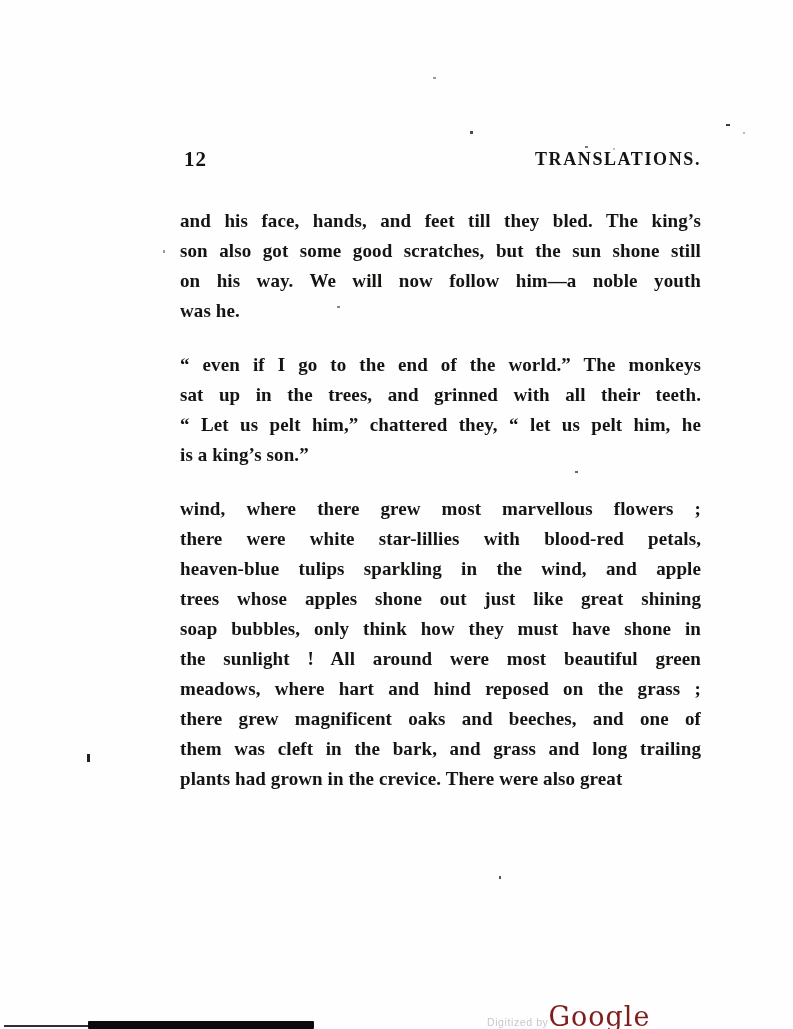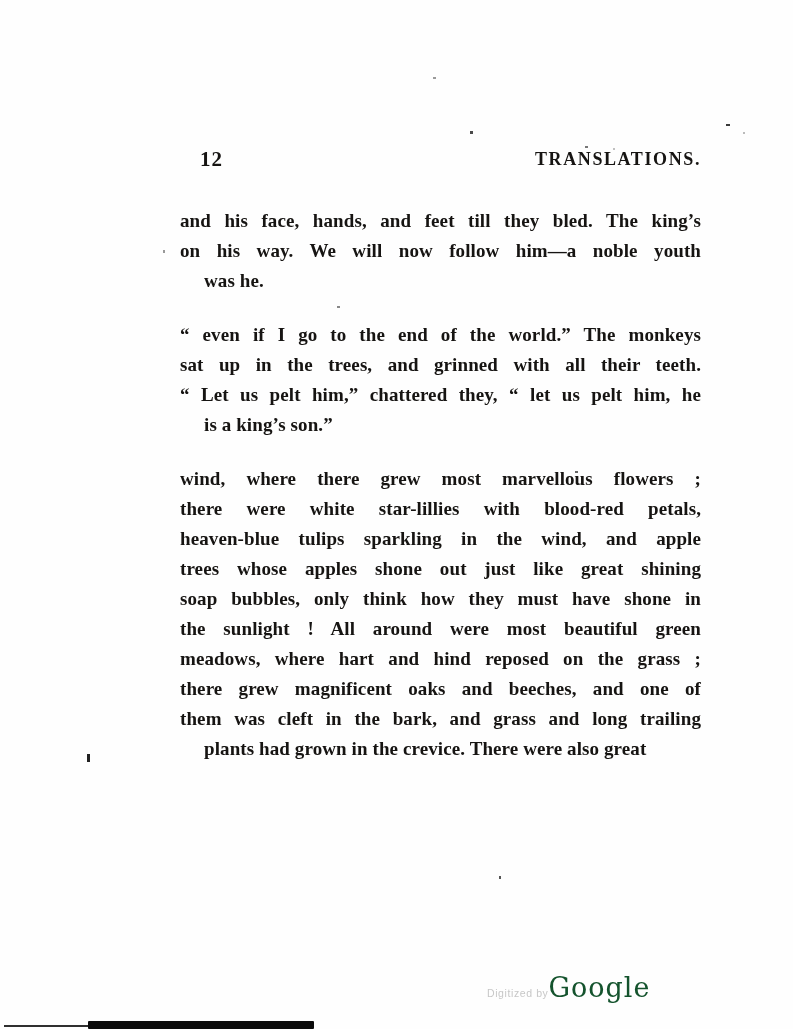--- a/index.html
+++ b/index.html
@@ -14,21 +14,21 @@
   }
   .header {
     position: absolute;
     top: 147px;
     left: 180px;
     width: 521px;
     height: 28px;
   }
   .pagenum {
     position: absolute;
-    left: 20px;
+    left: 4px;
     top: 0;
     font-size: 21px;
     font-weight: bold;
     letter-spacing: 1px;
   }
   .running-title {
     text-align: right;
     padding-left: 16px;
     font-size: 18px;
     font-weight: bold;
@@ -41,42 +41,43 @@
     top: 206px;
     width: 521px;
     font-size: 19px;
     font-weight: bold;
     line-height: 30px;
     letter-spacing: 0.1px;
   }
   .para { margin: 0; padding: 0; }
   .para + .para { margin-top: 24px; }
   .line { text-align: justify; text-align-last: justify; white-space: normal; }
-  .line.last { text-align-last: left; margin-left: 24px; }
+  .line.last { text-align-last: left; }
   .line.indent { text-indent: 25px; }
   .watermark {
     position: absolute;
     left: 487px;
     top: 974px;
     display: flex;
     align-items: baseline;
     user-select: none;
   }
   .digitized {
     font-family: "Liberation Sans", sans-serif;
     font-size: 10.5px;
     color: #c7c7c7;
     letter-spacing: 0.6px;
   }
   .google-wordmark {
     font-family: "DejaVu Serif", serif;
     font-size: 27px;
-    color: #14532d;
+    color: #7f1d1d;
     letter-spacing: 1px;
     line-height: 1;
+    margin-top: 29px;
   }
   .bar-thin {
     position: absolute;
     left: 4px;
     top: 1025px;
     width: 92px;
     height: 2px;
     background: #2f2f2f;
   }
   .bar-thick {
@@ -96,20 +97,21 @@
 <div class="sheet">
 
   <div class="header">
     <span class="pagenum">12</span>
     <div class="running-title">TRANSLATIONS.</div>
   </div>
 
   <div class="body-block">
     <div class="para">
       <div class="line">and his face, hands, and feet till they bled. The king’s</div>
+      <div class="line">son also got some good scratches, but the sun shone still</div>
       <div class="line">on his way. We will now follow him—a noble youth</div>
       <div class="line last">was he.</div>
     </div>
     <div class="para">
       <div class="line">“ even if I go to the end of the world.” The monkeys</div>
       <div class="line">sat up in the trees, and grinned with all their teeth.</div>
       <div class="line">“ Let us pelt him,” chattered they, “ let us pelt him, he</div>
       <div class="line last">is a king’s son.”</div>
     </div>
     <div class="para">

